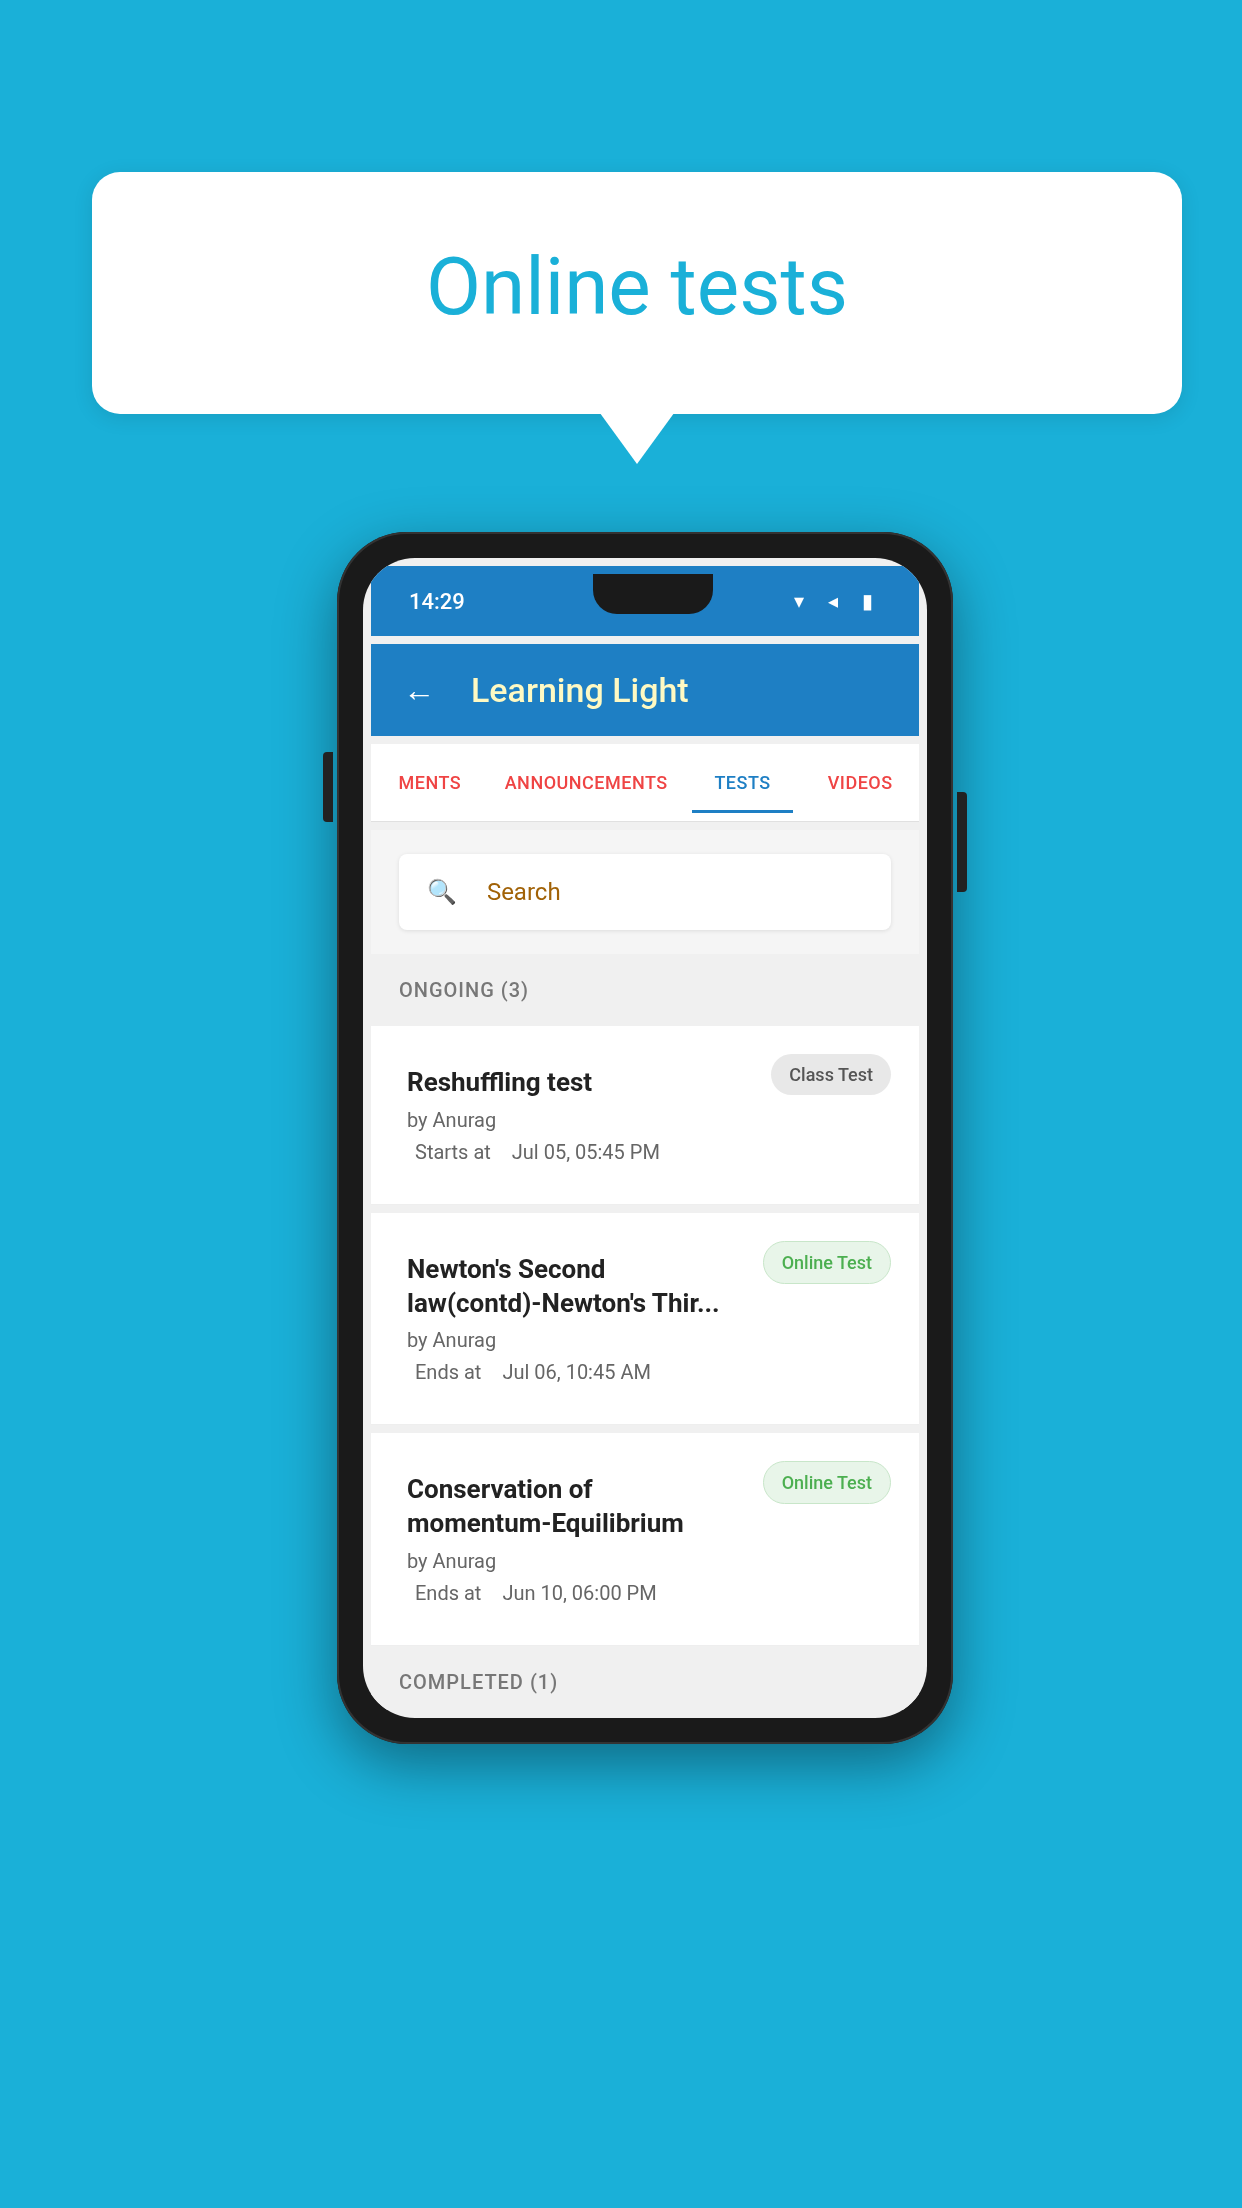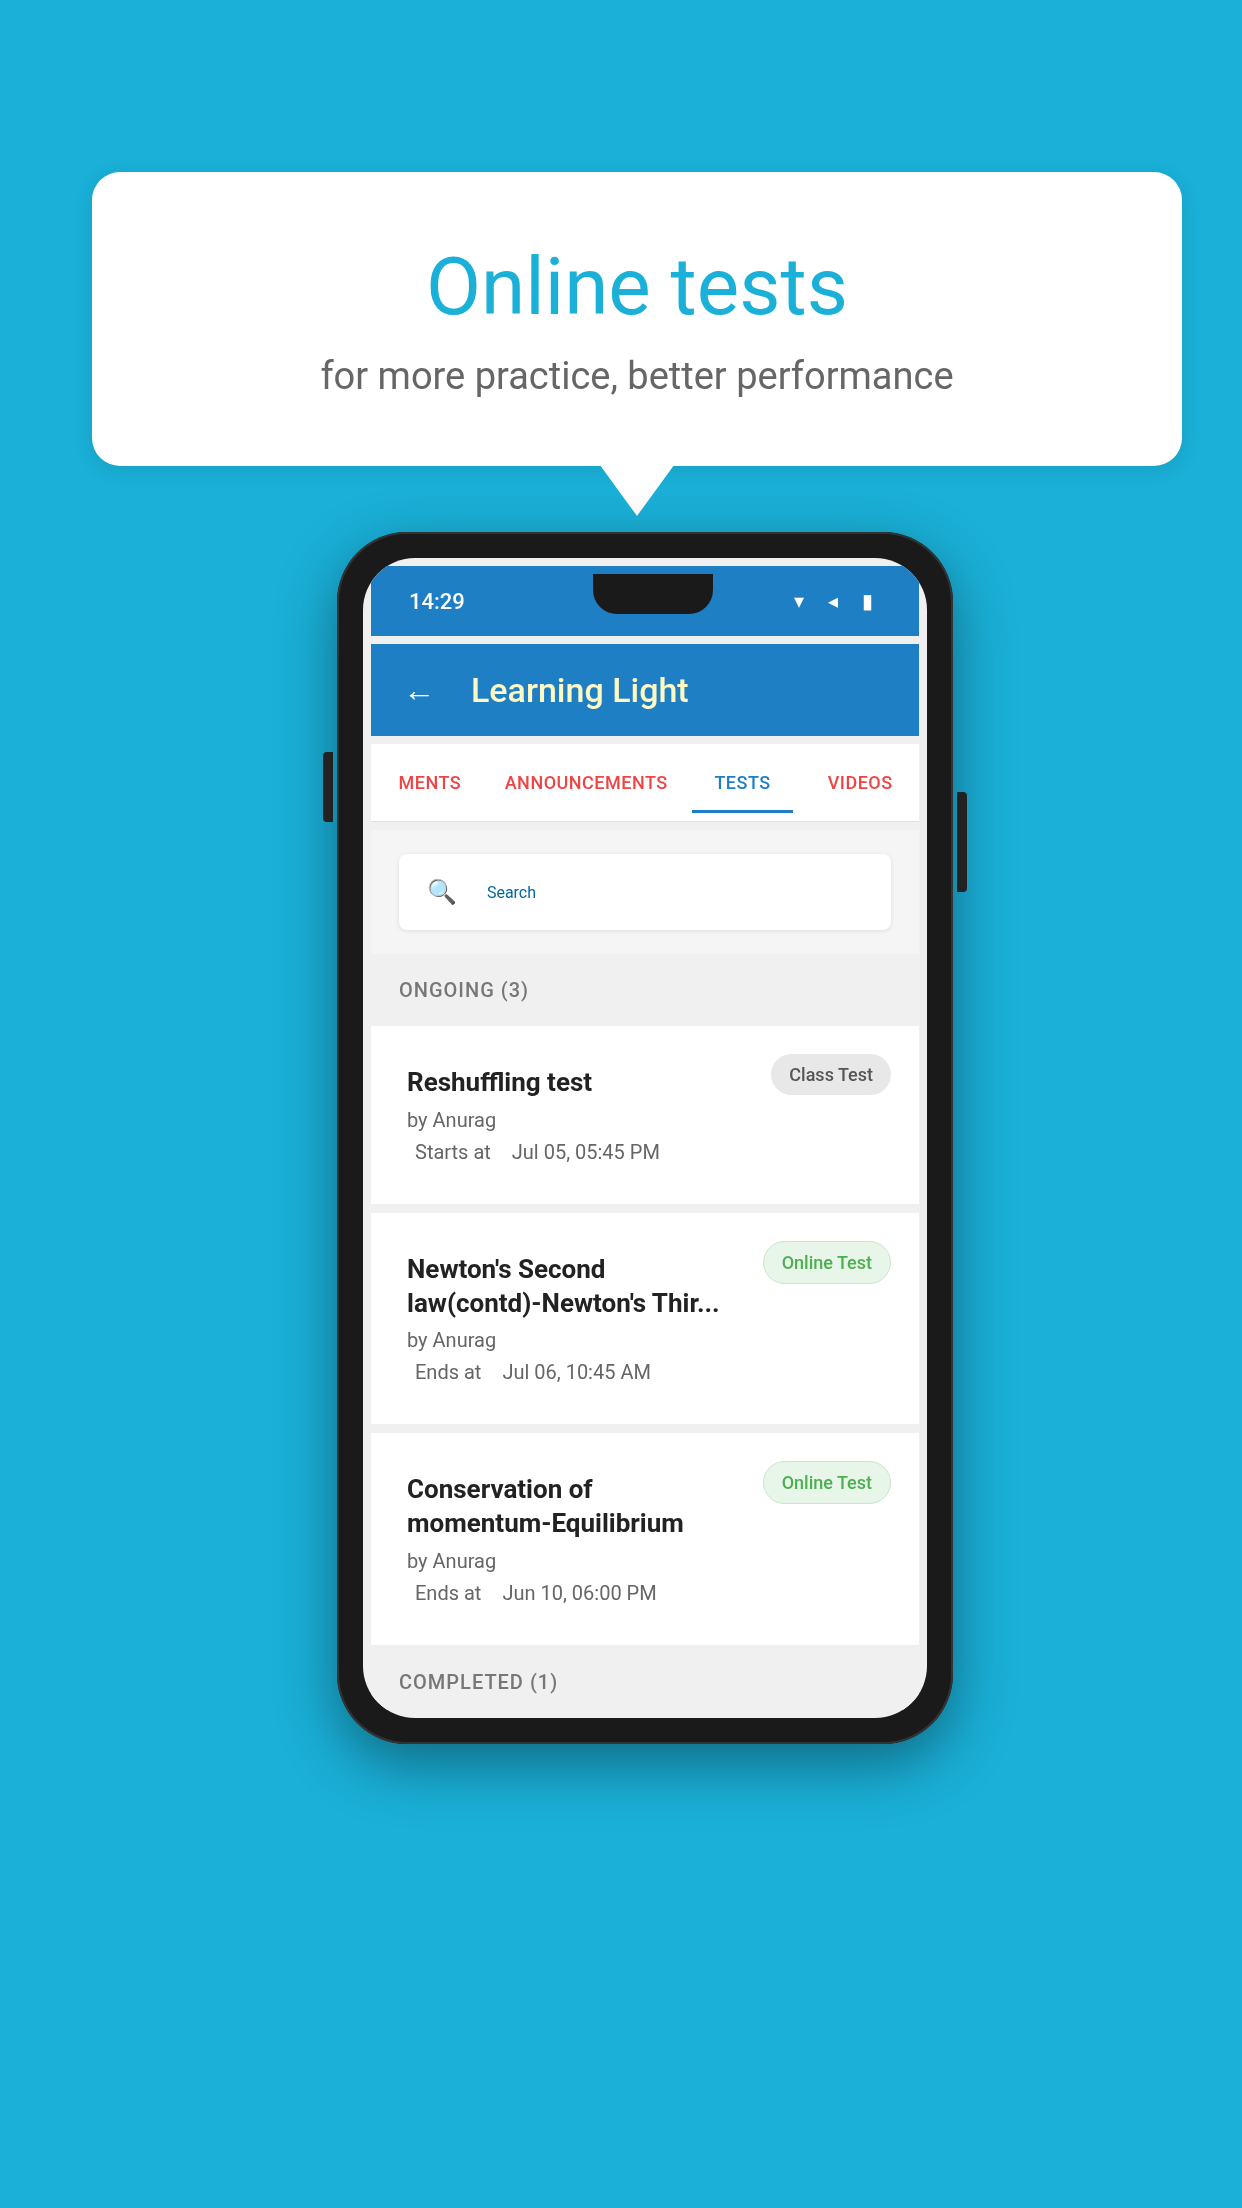--- a/index.html
+++ b/index.html
@@ -214,22 +214,22 @@
       gap: 14px;
       box-shadow: 0 1px 4px rgba(0,0,0,0.1);
     }
 
     .search-icon-sym {
       color: #999;
       font-size: 24px;
     }
 
     .search-placeholder {
-      color: #0369a1;
-      font-size: 16px;
+      color: #a16207;
+      font-size: 24px;
     }
 
     
     .section-header {
       background: #f0f0f0;
       padding: 16px 20px;
     }
 
     .section-title {
       font-size: 20px;
@@ -304,21 +304,20 @@
       font-weight: 500;
       letter-spacing: 1px;
     }
   </style>
 </head>
 <body>
 
 <div class="speech-bubble-container">
   <div class="speech-bubble">
     <div class="speech-bubble-title">Online tests</div>
-    <div class="speech-bubble-subtitle">for more practice, better performance</div>
   </div>
 </div>
 
 <div class="phone-wrapper">
   <div class="phone-outer">
     <div class="phone-screen">
 
       <div class="status-bar">
         <div class="notch"></div>
         <span class="status-time">14:29</span>

